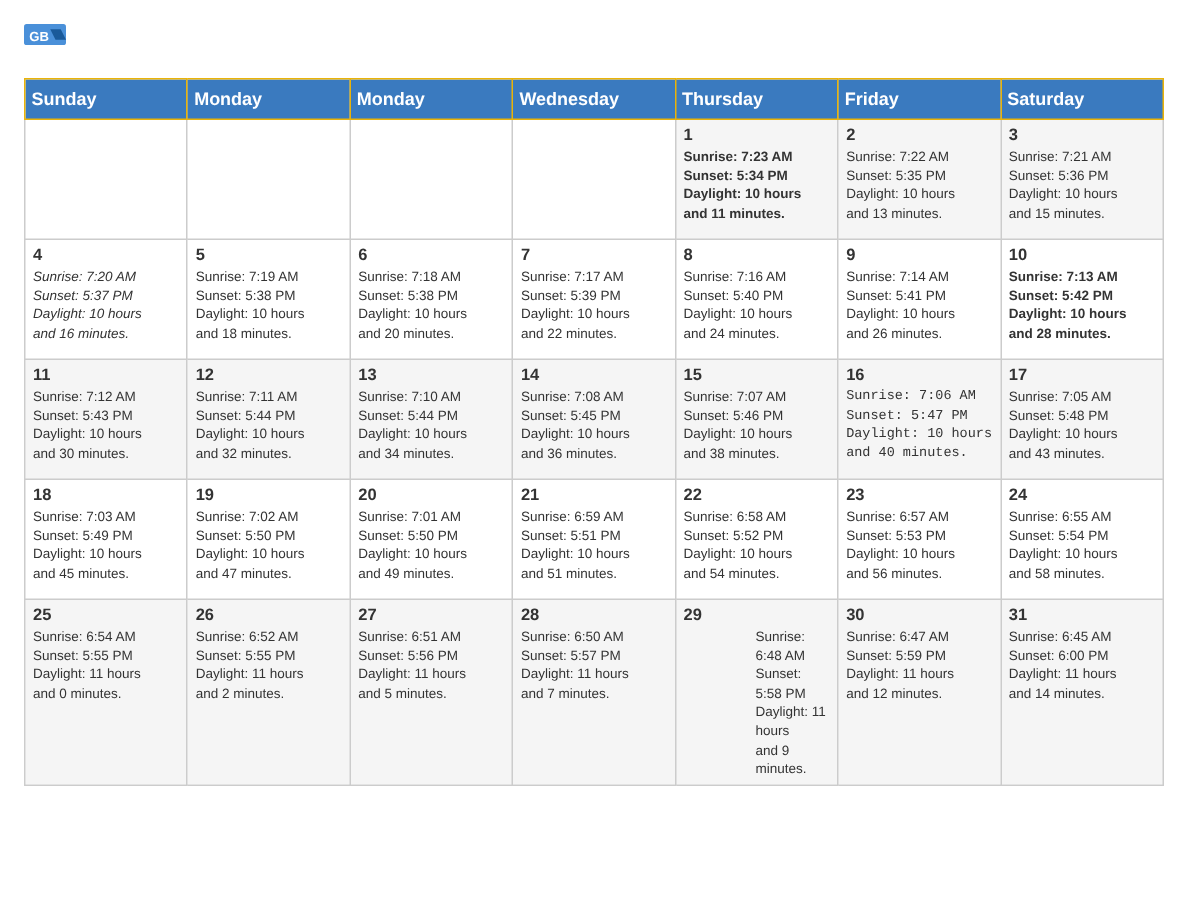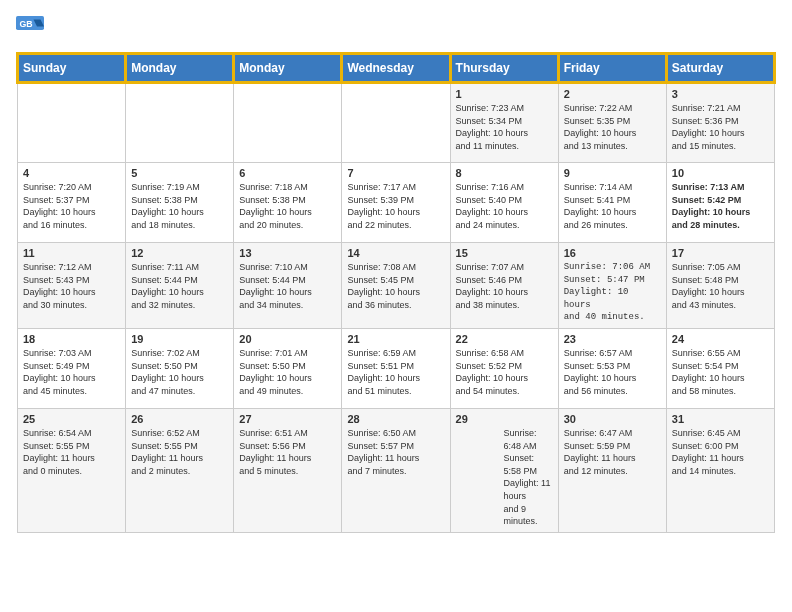--- a/index.html
+++ b/index.html
@@ -43,21 +43,21 @@
       border-collapse: collapse;
       table-layout: fixed;
     }
     thead tr th {
       background-color: #3a7abf;
       color: #fff;
       font-size: 12px;
       font-weight: bold;
       padding: 6px 4px;
       text-align: left;
-      border: 3px solid #eab308;
+      border: 1px solid #eab308;
     }
     tbody tr td {
       border: 1px solid #ccc;
       vertical-align: top;
       padding: 4px 5px;
       font-size: 9.5px;
       color: #333;
       height: 80px;
       background: #fff;
     }
@@ -114,21 +114,21 @@
       </tr>
   </thead>
   <tbody id="calendar-body">
   <tr>
         <td class="empty"></td>
         <td class="empty"></td>
         <td class="empty"></td>
         <td class="empty"></td>
         <td>
           <span class="day-number">1</span>
-          <div class="day-info" style="white-space: pre-line;">Sunrise: 7:23 AM
+          <div class="day-info" style="white-space: pre-line; font-weight: bold;">Sunrise: 7:23 AM
 Sunset: 5:34 PM
 Daylight: 10 hours
 and 11 minutes.</div>
         </td>
         <td>
           <span class="day-number">2</span>
           <div class="day-info" style="white-space: pre-line;">Sunrise: 7:22 AM
 Sunset: 5:35 PM
 Daylight: 10 hours
 and 13 minutes.</div>
@@ -137,21 +137,21 @@
           <span class="day-number">3</span>
           <div class="day-info" style="white-space: pre-line;">Sunrise: 7:21 AM
 Sunset: 5:36 PM
 Daylight: 10 hours
 and 15 minutes.</div>
         </td>
       </tr>
       <tr>
         <td>
           <span class="day-number">4</span>
-          <div class="day-info" style="white-space: pre-line;">Sunrise: 7:20 AM
+          <div class="day-info" style="white-space: pre-line; font-style: italic;">Sunrise: 7:20 AM
 Sunset: 5:37 PM
 Daylight: 10 hours
 and 16 minutes.</div>
         </td>
         <td>
           <span class="day-number">5</span>
           <div class="day-info" style="white-space: pre-line;">Sunrise: 7:19 AM
 Sunset: 5:38 PM
 Daylight: 10 hours
 and 18 minutes.</div>

